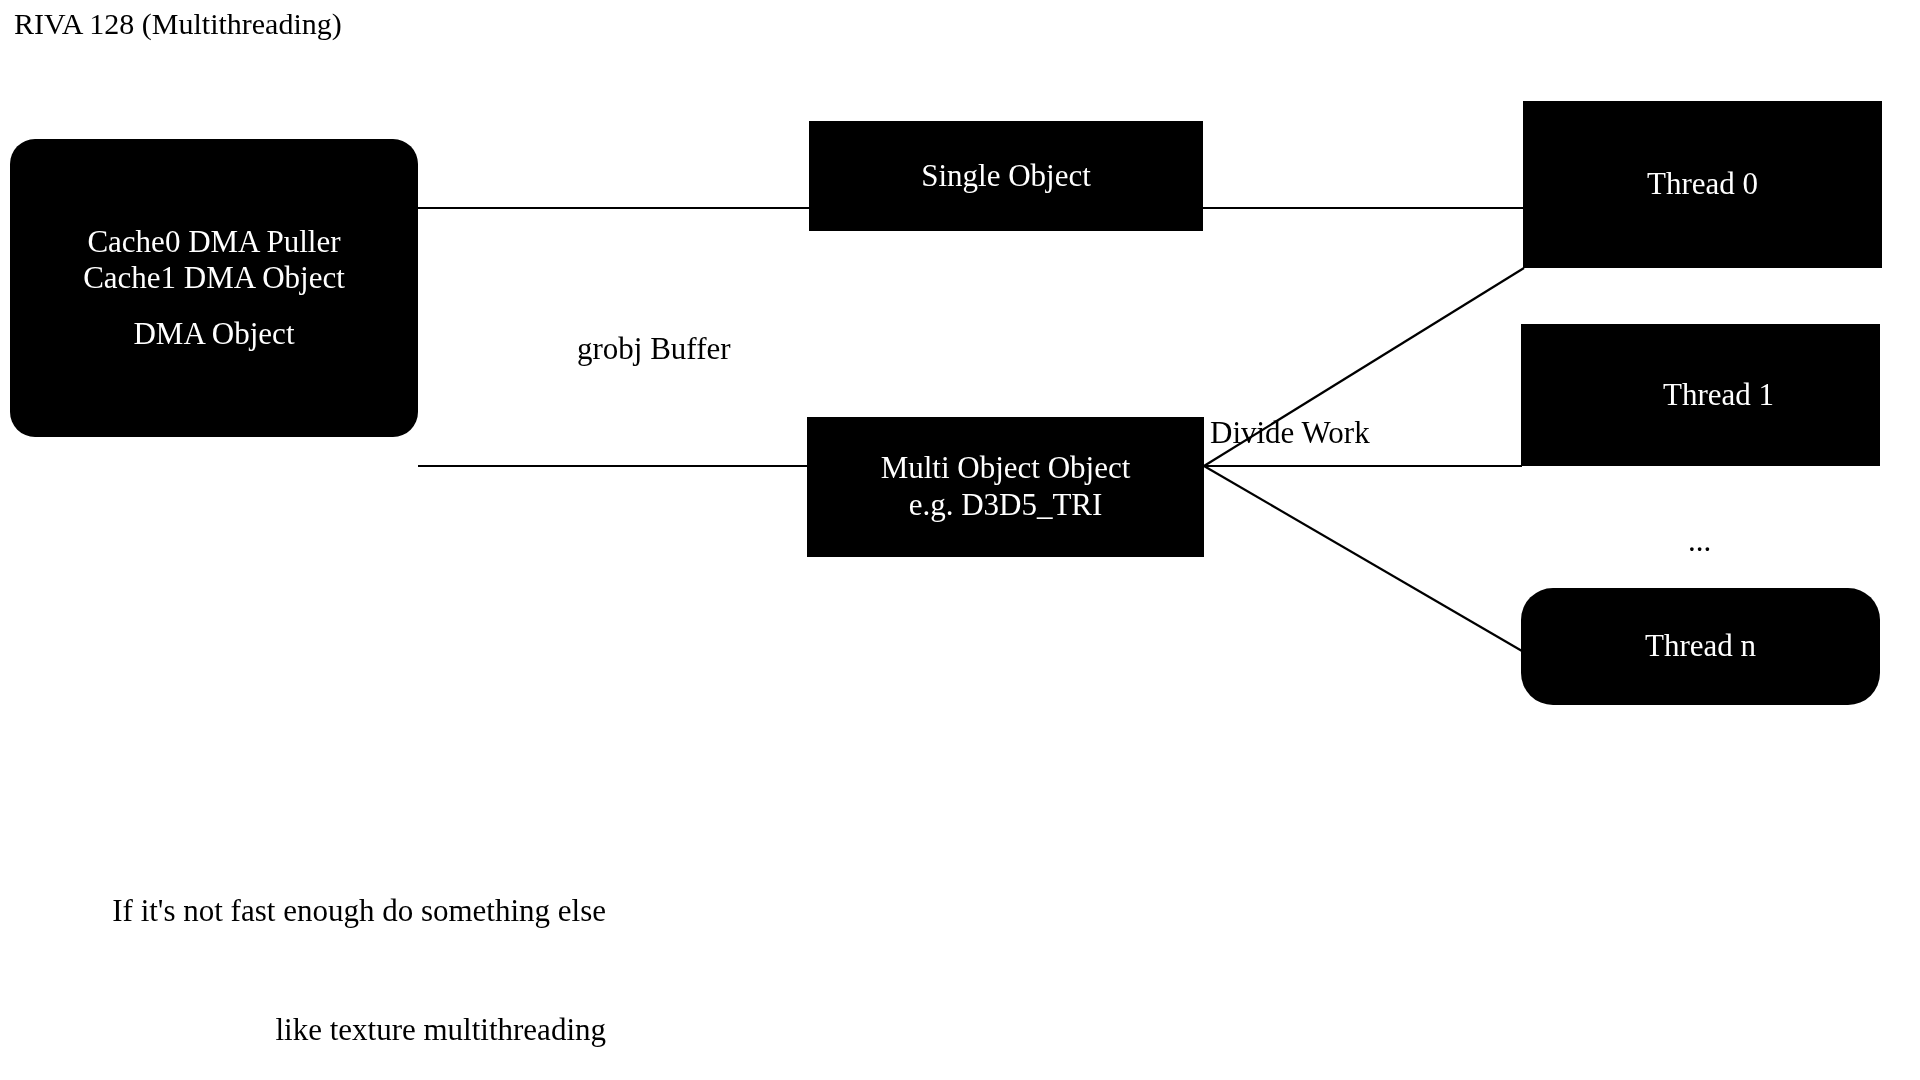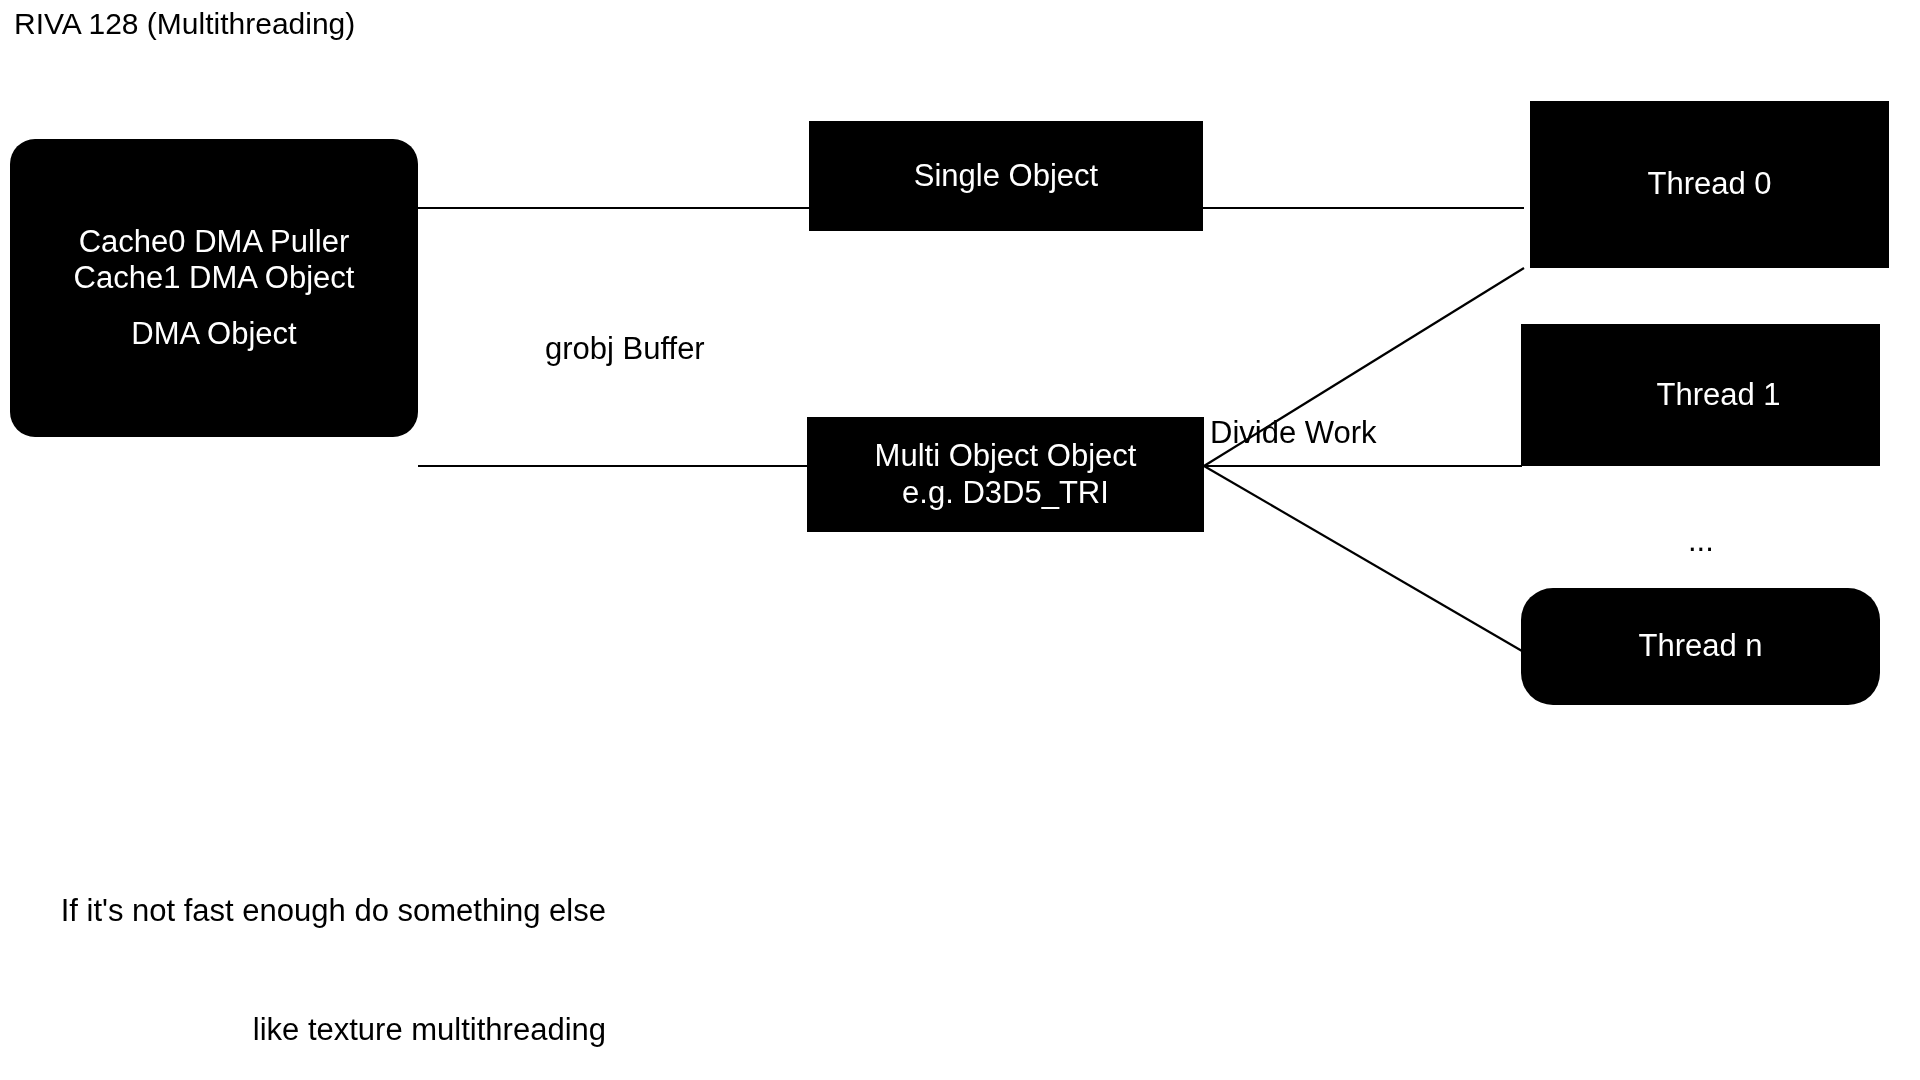--- a/index.html
+++ b/index.html
@@ -11,20 +11,21 @@
   body {
     font-family: "Liberation Sans", sans-serif;
     color: #000000;
   }
   #canvas {
     position: relative;
     width: 1920px;
     height: 1080px;
     background: #ffffff;
     overflow: hidden;
+    font-family: Liberation Serif, serif;
   }
   #edges {
     position: absolute;
     left: 0;
     top: 0;
     width: 1920px;
     height: 1080px;
     pointer-events: none;
   }
   .node {
@@ -40,41 +41,41 @@
     font-size: 31px;
     z-index: 2;
     box-sizing: border-box;
   }
   .node .line { display: block; white-space: pre; }
   .node .spacer { display: block; height: 0.62em; }
 
   
   #node-engine      { left: 10px;   top: 139px; width: 408px;  height: 298px; border-radius: 25px; }
   #node-single      { left: 809px;  top: 121px; width: 394px;  height: 110px; }
-  #node-multi       { left: 807px;  top: 417px; width: 397px;  height: 115px; }
-  #node-thread-0    { left: 1523px; top: 101px; width: 359px;  height: 167px; margin-left: 7px; }
+  #node-multi       { left: 807px;  top: 417px; width: 397px;  height: 140px; }
+  #node-thread-0    { left: 1523px; top: 101px; width: 359px;  height: 167px; }
   #node-thread-1    { left: 1521px; top: 324px; width: 359px;  height: 142px; padding-left: 36px; }
   #node-thread-n    { left: 1521px; top: 588px; width: 359px;  height: 117px; border-radius: 32px; }
 
   
   .free-text {
     position: absolute;
     color: #000000;
     background: transparent;
     white-space: pre;
     z-index: 3;
   }
   #page-title {
     left: 14px;
     top: 6px;
     font-size: 30px;
     line-height: 1.2;
   }
   #label-grobj {
-    left: 545px;
+    left: 577px;
     top: 330px;
     font-size: 31px;
     line-height: 1.2;
   }
   #label-divide {
     left: 1210px;
     top: 414px;
     font-size: 31px;
     line-height: 1.2;
   }

